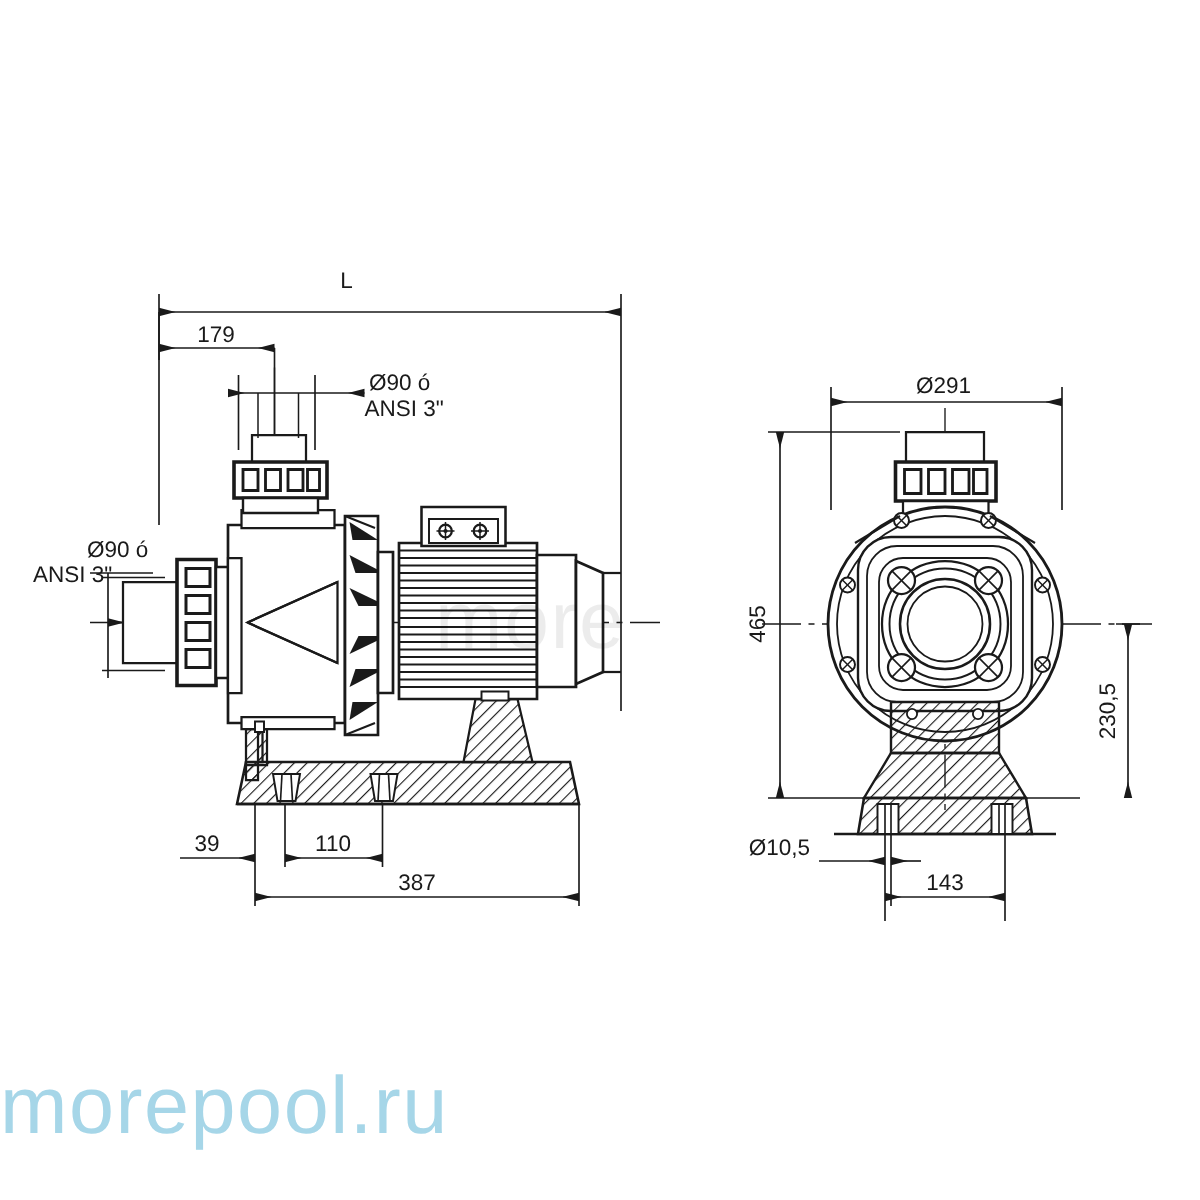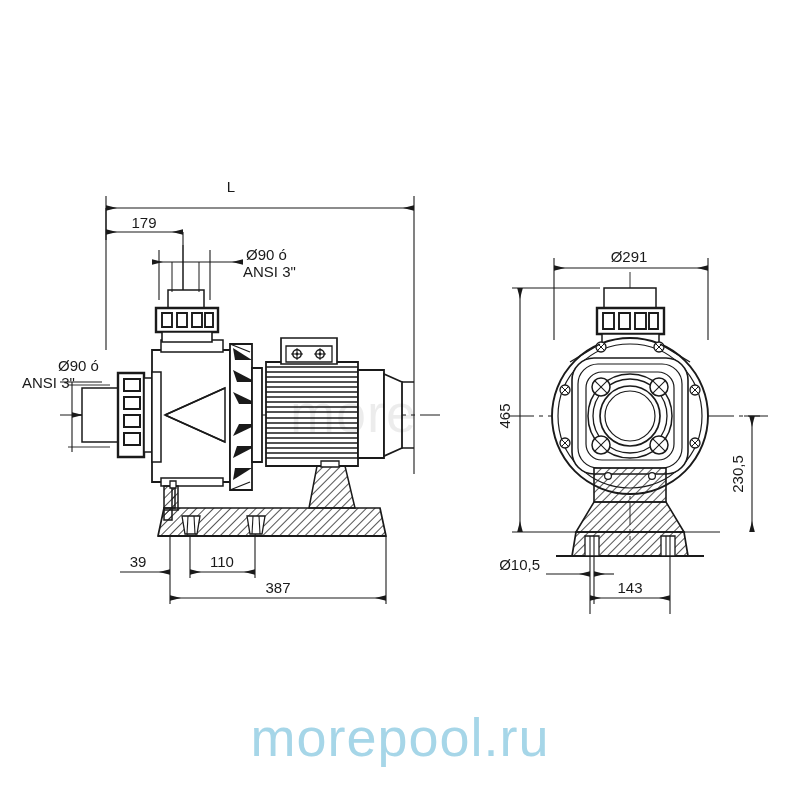--- a/index.html
+++ b/index.html
@@ -32,21 +32,20 @@
     font-size: 54px;
     fill: #000000;
     opacity: 0.07;
     letter-spacing: 1px;
   }
   .wm-bottom {
     position: absolute;
     left: 0;
     top: 706px;
     width: 800px;
-    text-align: center;
     font-family: "Liberation Sans", sans-serif;
     font-size: 54px;
     letter-spacing: 1px;
     color: #a6d6e8;
     user-select: none;
   }
   line, polyline, path, circle, rect, ellipse, polygon {
     vector-effect: non-scaling-stroke;
   }
 </style>

